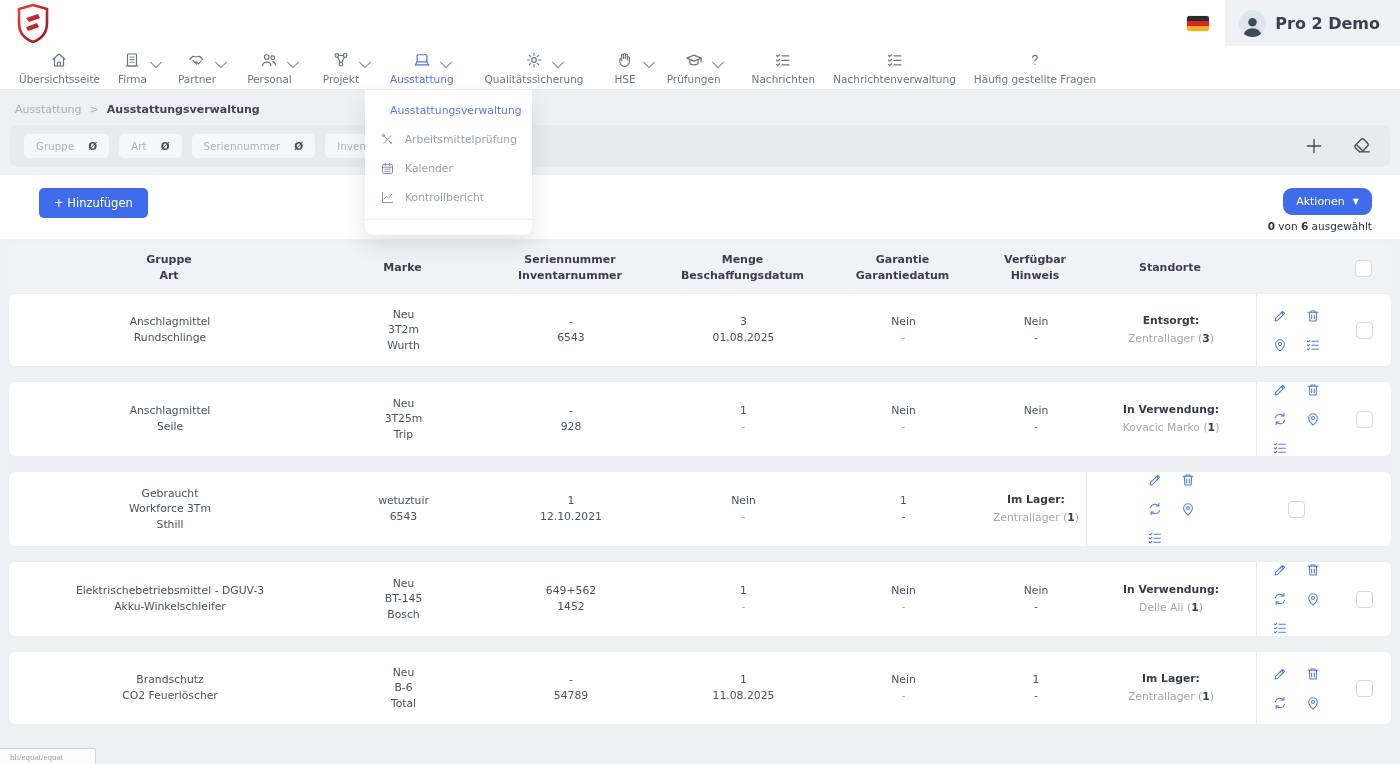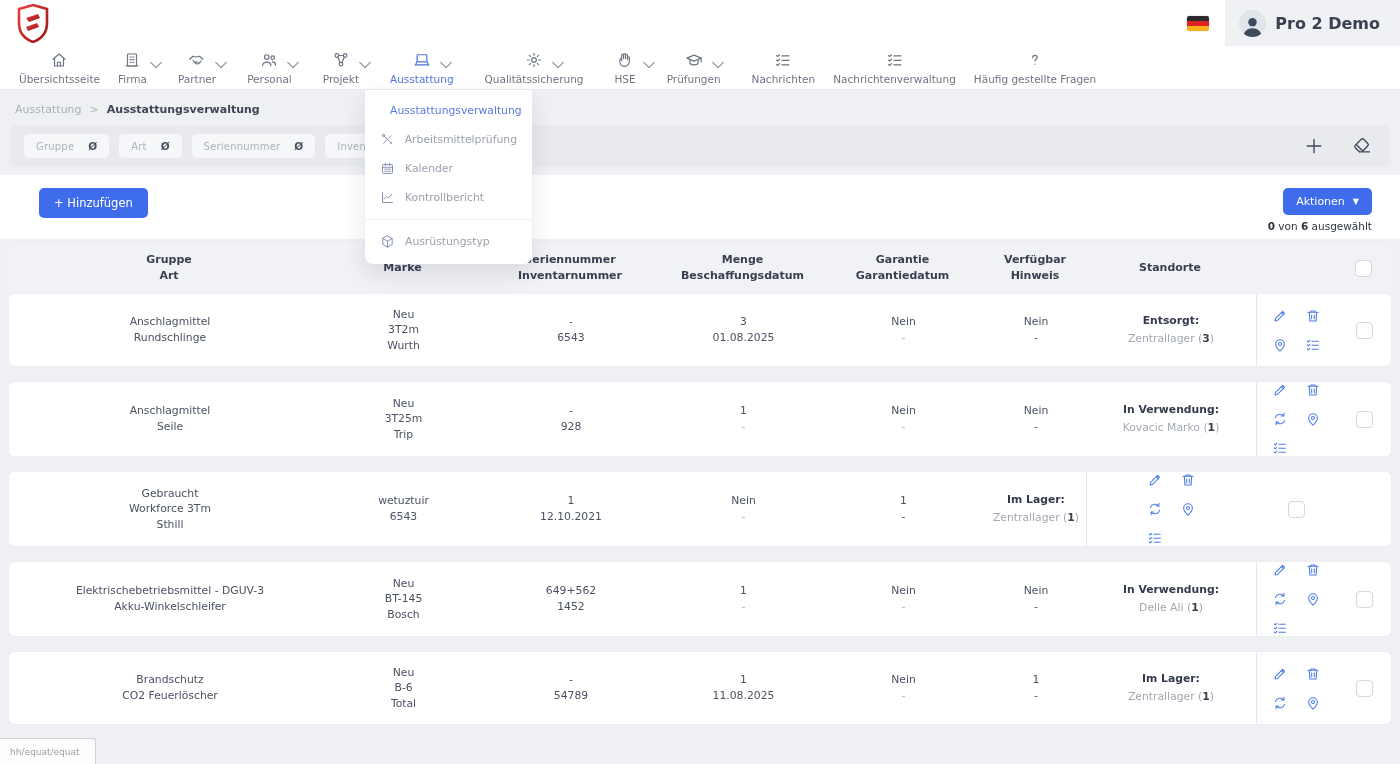--- a/index.html
+++ b/index.html
@@ -55,21 +55,21 @@
   .chip-label{color:#acb1bb; font-size:10px; letter-spacing:.2px;}
   .chip-null{color:#4a5162; font-size:10.5px; font-weight:600;}
   .filter-icons{position:absolute; right:18px; display:flex; align-items:center; gap:28px; color:#3f4758;}
   .filter-icons .ic{width:20px; height:20px; cursor:pointer;}
 
   
   .toolbar{height:64px; background:#fff; margin-top:8px; position:relative;}
   .btn{background:var(--accent); color:#fff; border:none; border-radius:5px; font-family:inherit;
        font-size:11.5px; cursor:pointer; display:inline-flex; align-items:center; gap:6px;}
   .btn-add{position:absolute; left:24px; top:13px; padding:8px 15px;margin-left:15px;}
-  .btn-actions{position:absolute; right:28px; top:13px; padding:7px 13px; font-size:11px;}
+  .btn-actions{position:absolute; right:28px; top:13px; padding:7px 13px; font-size:11px;border-radius:9px;}
   .caret{font-size:8px; margin-left:2px;}
   .selection{position:absolute; right:28px; top:45px; font-size:10.5px; color:#2e3440;}
   .selection b{font-weight:700;}
 
   
   .tgrid{display:grid; grid-template-columns:322px 145px 190px 155px 165px 100px 170px 80px 57px; align-items:stretch;}
   .thead{margin:4px 8px 0; background:var(--headbg); border-radius:7px; min-height:50px;}
   .thead .tcell{font-weight:600; color:#393f50; font-size:11px;}
   .tcell{display:flex; flex-direction:column; align-items:center; justify-content:center; text-align:center; line-height:1.45; padding:6px 4px;}
   .trow{margin:0 8px 14px; background:#fff; border:1px solid var(--rowborder); border-radius:7px; min-height:74px;}
@@ -79,23 +79,23 @@
   .loc-title{font-weight:700; color:#343b4c;}
   .loc-sub{color:var(--muted); margin-top:2px;}
   .loc-count{color:#39404f; font-weight:700;}
   .actions-cell{border-left:1px solid #e7e9ef; display:flex; align-items:center; justify-content:center;}
   .actions-grid{display:grid; grid-template-columns:repeat(2,18px); gap:13px 15px; justify-items:center;}
   .action-btn{width:16px; height:16px; color:#4d7ce8; cursor:pointer;}
   .cb-cell{display:flex; align-items:center; justify-content:center;}
   .cb{width:17px; height:17px; border:1px solid #d5d8de; border-radius:4px; background:#fff; cursor:pointer;}
 
   
-  .statusbar{position:absolute; left:0; bottom:0; height:26px; background:#fdfdfe; border:1px solid #d0d4db;
+  .statusbar{position:absolute; left:0; bottom:0; height:16px; background:#fdfdfe; border:1px solid #d0d4db;
              border-left:none; border-bottom:none; border-radius:0 3px 0 0; font-size:9px; color:#9aa0aa;
-             display:flex; align-items:center; padding:0 10px; min-width:96px; z-index:70;}
+             display:flex; align-items:center; padding:0 10px; min-width:96px; z-index:70;font-family:Liberation Serif, serif;}
 </style>
 </head>
 <body>
 
 <div class="topbar">
   <svg class="brand" viewBox="0 0 34 40">
     <defs>
         <linearGradient id="lg" x1="0" y1="0" x2="1" y2="1">
       <stop offset="0" stop-color="#e84040"></stop>
           <stop offset="1" stop-color="#9c1414"></stop>
@@ -349,29 +349,20 @@
     <div class="menu-item">
       <span class="ic">
         <svg viewBox="0 0 24 24">
           <path d="M4 4v16h16"></path>
           <path d="M6.5 14.5l4-4.5 3 3 5.5-6.5"></path>
         </svg>
       </span>
       <span>Kontrollbericht</span>
     </div>
     <div class="menu-divider"></div>
-    <div class="menu-item">
-      <span class="ic">
-        <svg viewBox="0 0 24 24">
-          <path d="M12 3l7.5 4.2v9.6L12 21l-7.5-4.2V7.2z"></path>
-          <path d="M4.5 7.2L12 11.4l7.5-4.2M12 11.4V21"></path>
-        </svg>
-      </span>
-      <span>Ausrüstungstyp</span>
-    </div>
   </div>
 
 <div class="breadcrumb">
   <span class="crumb-first">Ausstattung</span>
   <span class="crumb-sep">&gt;</span>
   <span class="crumb-last">Ausstattungsverwaltung</span>
 </div>
 
 <div class="filterbar">
   <div id="chips" style="display:flex;align-items:center;">

